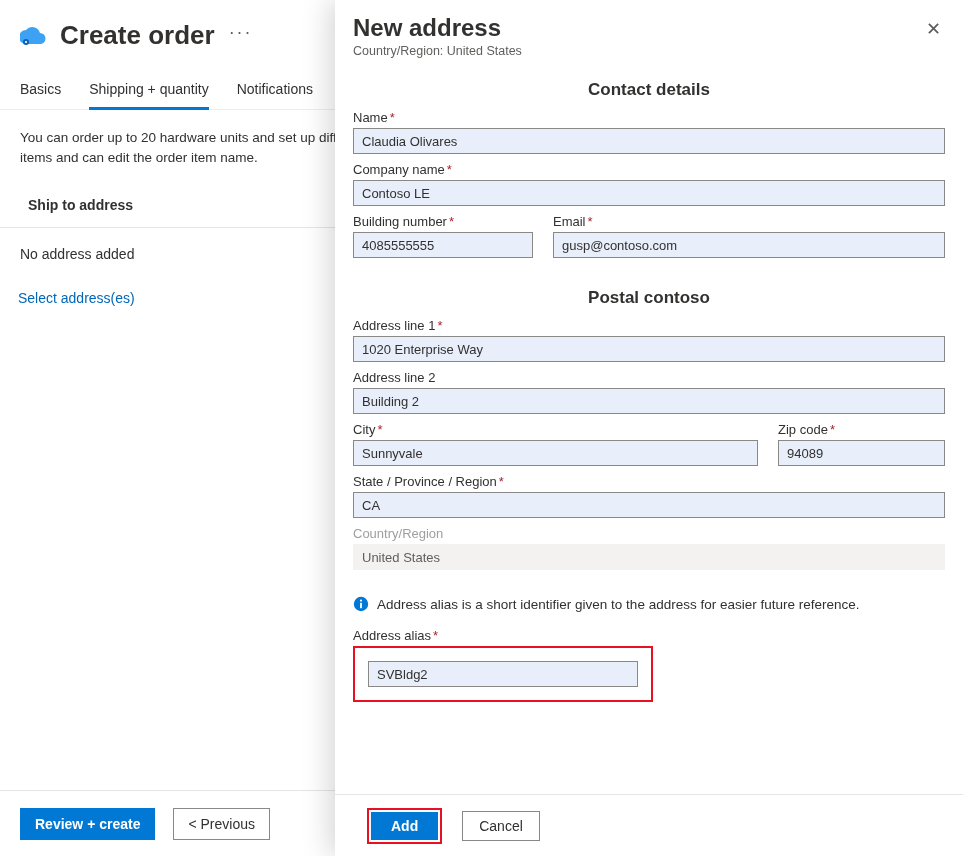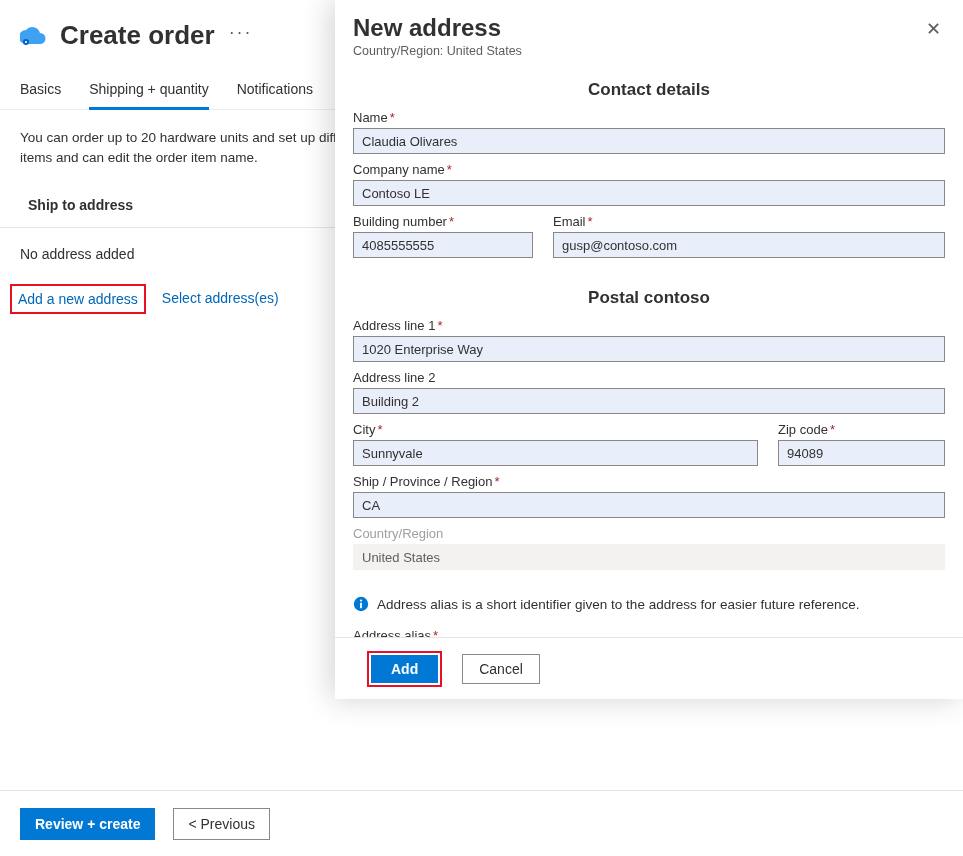--- a/index.html
+++ b/index.html
@@ -40,21 +40,21 @@
     background: #0078d4; color: #fff; border: none; font-size: 14px; font-weight: 600;
     padding: 8px 15px; cursor: pointer;
   }
   .btn-secondary {
     background: #fff; color: #323130; border: 1px solid #8a8886; font-size: 14px;
     padding: 7px 14px; cursor: pointer;
   }
 
   
   .blade {
-    position: absolute; right: 0; top: 0; width: 628px; height: 699px;
+    position: absolute; right: 0; top: 0; width: 628px; height: 856px;
     background: #fff; box-shadow: -4px 0 28px rgba(0,0,0,0.18);
     display: flex; flex-direction: column;
   }
   .blade-inner { padding: 14px 18px 0 18px; flex: 1; overflow: hidden; }
   .blade-head { display: flex; align-items: flex-start; }
   .blade-title { font-size: 24px; font-weight: 600; color: #323130; }
   .blade-sub { font-size: 12.5px; color: #605e5c; margin-top: 2px; }
   .close { margin-left: auto; font-size: 18px; color: #605e5c; cursor: pointer; padding: 4px 4px 0 0; }
 
   .h3 { font-size: 17px; font-weight: 600; color: #323130; margin: 22px 0 10px 0; text-align: center; }
@@ -117,23 +117,20 @@
     <div class="tab">Notifications</div>
   </div>
 
   <div class="desc">You can order up to 20 hardware units and set up different delivery addresses. You can also rename items and can edit the order item name.</div>
 
   <div class="section-label">Ship to address</div>
   <hr class="hr">
   <div class="no-address">No address added</div>
 
   <div class="link-row">
-    <span class="red-box">
-      <span class="link">Add a new address</span>
-    </span>
     <span class="link">Select address(es)</span>
   </div>
 
   <div class="footer">
     <button class="btn-primary">Review + create</button>
     <button class="btn-secondary">&lt; Previous</button>
   </div>
 </div>
 
 <div class="blade">
@@ -181,21 +178,21 @@
       <div class="fld">
         <label class="fld-label"><span>City</span><span class="req">*</span></label>
         <input class="inp" value="Sunnyvale" style="">
       </div>
       <div class="fld">
         <label class="fld-label"><span>Zip code</span><span class="req">*</span></label>
         <input class="inp" value="94089" style="">
       </div>
     </div>
     <div class="fld">
-      <label class="fld-label"><span>Ship / Province / Region</span><span class="req">*</span></label>
+      <label class="fld-label"><span>State / Province / Region</span><span class="req">*</span></label>
       <input class="inp" value="CA" style="">
     </div>
     <div class="fld">
       <label class="fld-label lbl-disabled">Country/Region</label>
       <input class="inp inp-disabled" disabled="" value="United States" style="">
     </div>
 
     <div class="info-row">
       <span class="info-icon">
         <svg viewBox="0 0 16 16">

